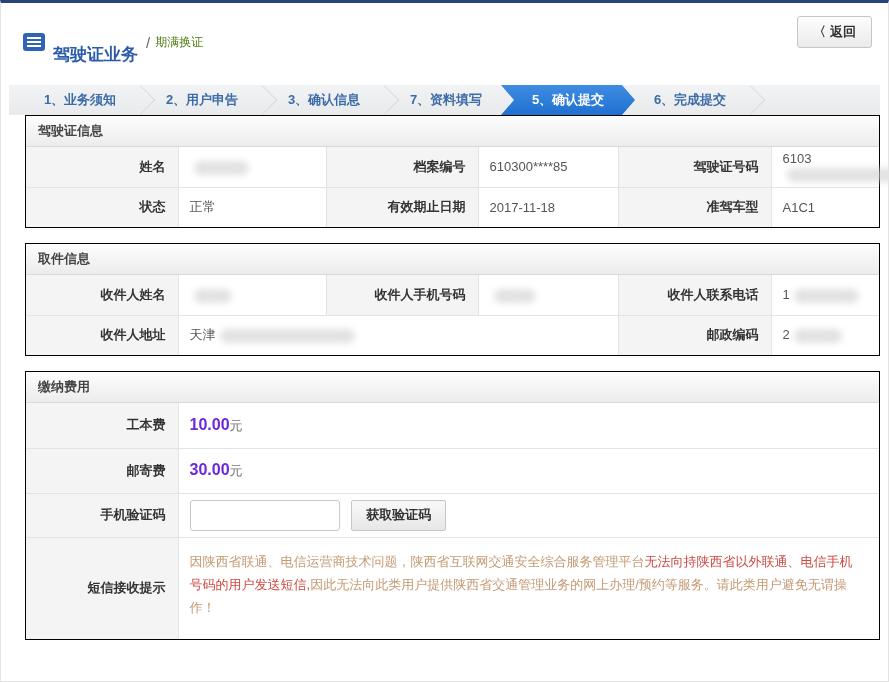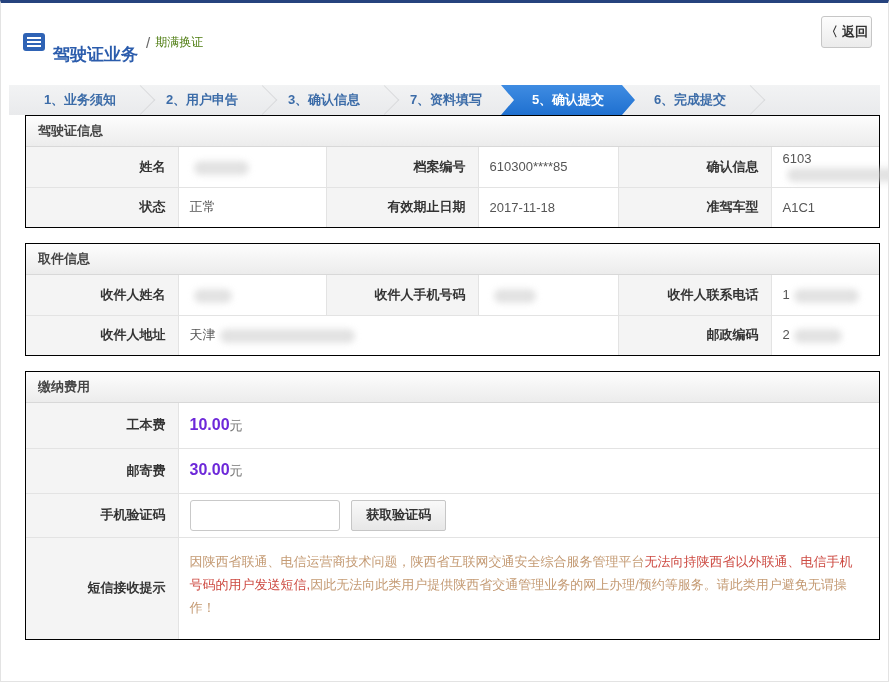--- a/index.html
+++ b/index.html
@@ -7,21 +7,21 @@
   body { font-family:"Liberation Sans","DejaVu Sans",sans-serif; width:889px; height:682px; }
 
   .page { width:889px; height:682px; background:#fff; border:1px solid #e3e3e3; border-top:3px solid #26437e; overflow:hidden; }
 
   
   .header { position:relative; display:flex; align-items:center; padding:15px 18px 13px 22px; }
   .hdr-icon { display:inline-block; margin-right:8px; line-height:0; }
   .page-title { font-size:17px; font-weight:bold; color:#2b5cac;margin-top:25px; }
   .crumb-sep { font-size:15px; color:#666; margin:0 5px 0 8px; }
   .page-subtitle { font-size:12px; color:#4d7c0f; }
-  .back-btn { position:absolute; right:16px; top:13px; padding:6px 3px; font-size:13px; font-weight:bold; color:#333;
+  .back-btn { position:absolute; right:16px; top:13px; padding:6px 15px; font-size:13px; font-weight:bold; color:#333;
     background:linear-gradient(#fdfdfd,#ebebeb); border:1px solid #c6c6c6; border-radius:3px; cursor:pointer;
     font-family:inherit; }
   .back-chevron { font-weight:bold; margin-right:4px; }
 
   
   .steps { display:flex; height:30px; margin:6px 8px 0 8px; background:linear-gradient(#f2f3f4,#e9eaec); position:relative;padding-left:10px; }
   .step { position:relative; width:122px; display:flex; align-items:center; justify-content:center;
     font-size:13px; font-weight:bold; color:#3c6ca8; cursor:pointer; }
   .step .sep { position:absolute; right:-10px; top:50%; width:21px; height:21px;
     transform:translateY(-50%) rotate(45deg); border-top:1px solid #d9dadc; border-right:1px solid #d9dadc; }
@@ -120,21 +120,21 @@
           <col class="c-val2">
           <col class="c-label3">
           <col class="c-val3">
         </colgroup>
       <tbody>
           <tr>
         <th>姓名</th>
         <td><span></span><span class="redact w55"></span></td>
         <th>档案编号</th>
         <td>610300****85</td>
-        <th>确认信息</th>
+        <th>驾驶证号码</th>
         <td><span>6103</span><span class="redact w110"></span></td>
       </tr>
       <tr>
         <th>状态</th>
         <td>正常</td>
         <th>有效期止日期</th>
         <td>2017-11-18</td>
         <th>准驾车型</th>
         <td>A1C1</td>
       </tr>

